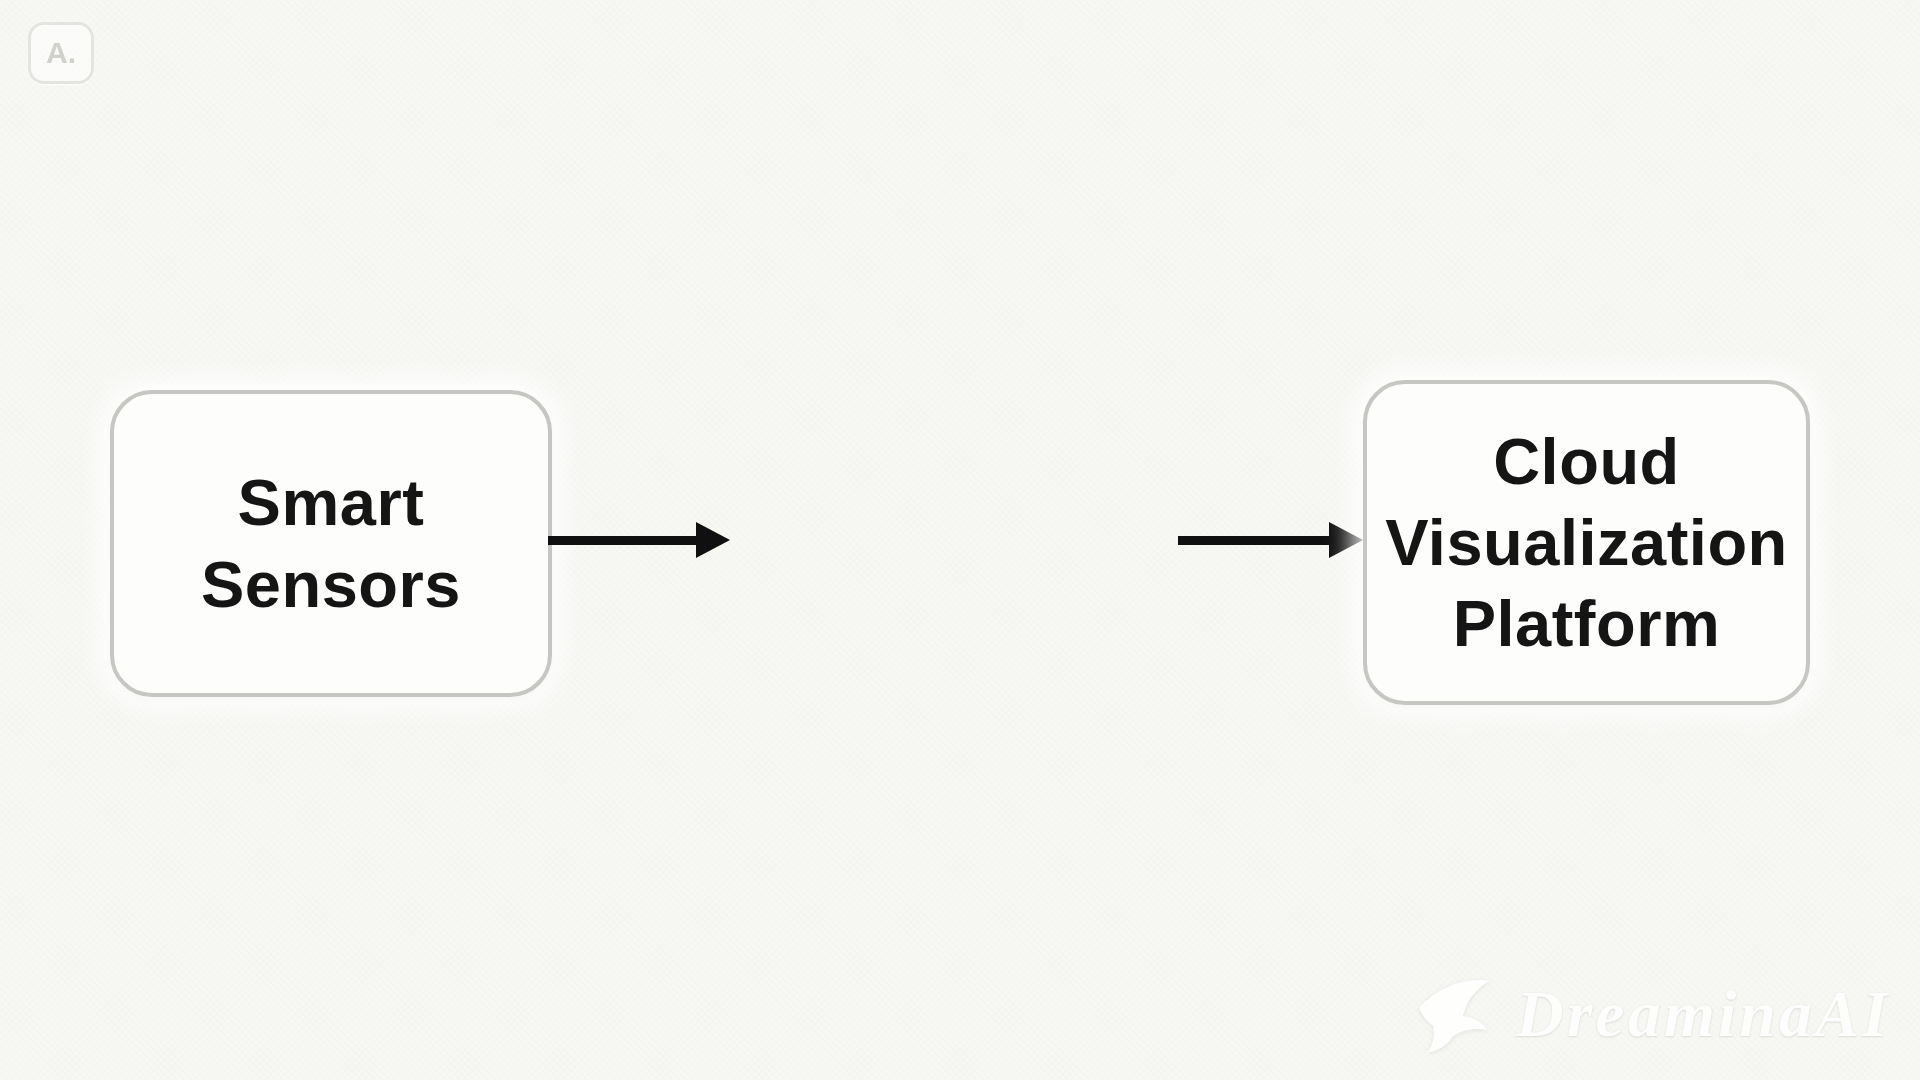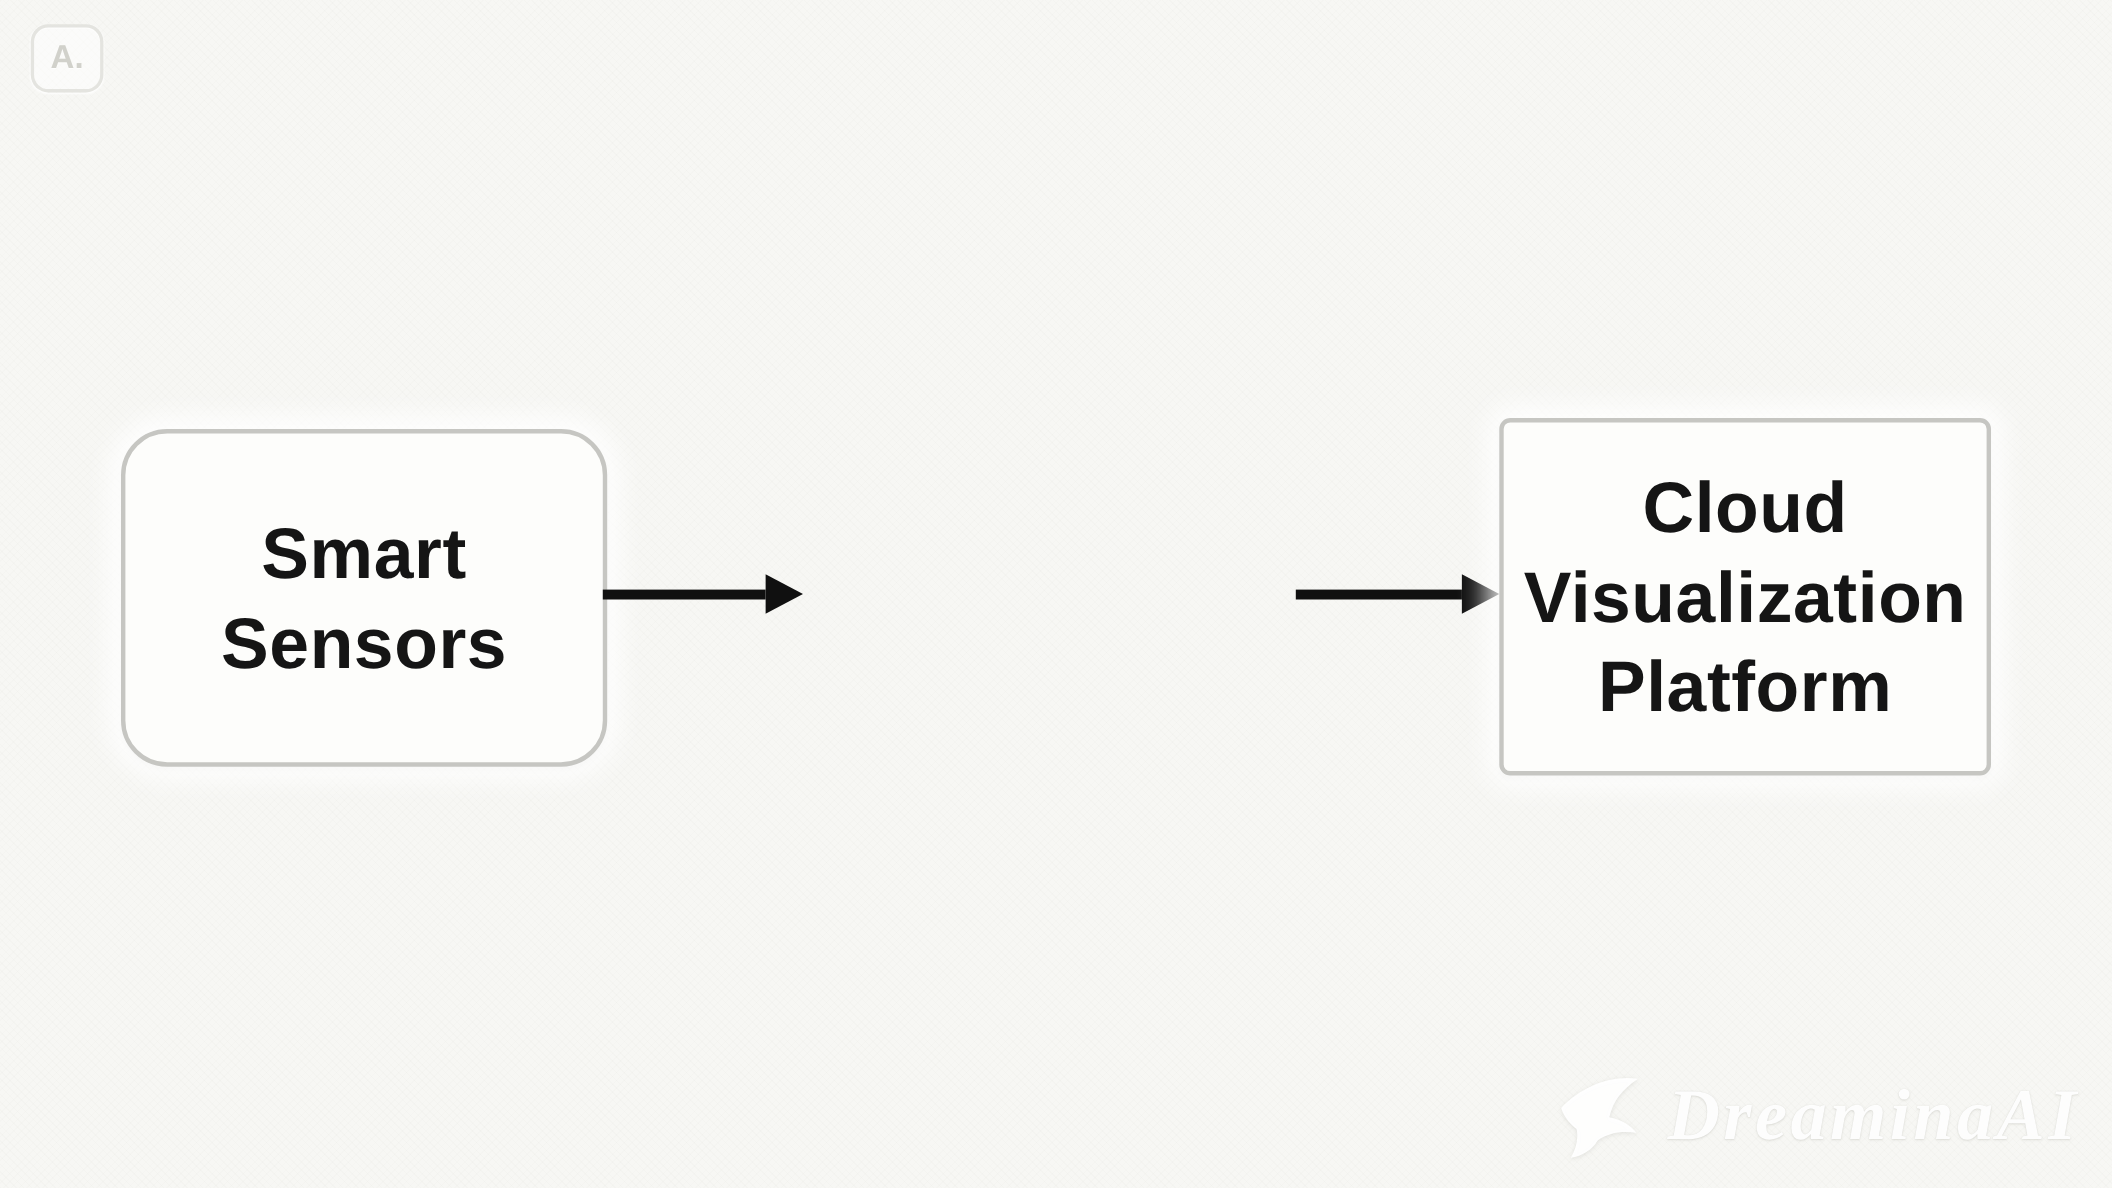--- a/index.html
+++ b/index.html
@@ -60,21 +60,21 @@
     font-size: 65px;
     line-height: 1.25;
     color: #151515;
     text-align: center;
     white-space: pre-line;
     letter-spacing: 0.5px;
   }
 
   #node-smart-sensors { left: 110px; top: 390px; width: 442px; height: 307px; }
   #node-edge-gateway { left: 730px; top: 385px; width: 447px; height: 317px; }
-  #node-cloud-visualization-platform { left: 1363px; top: 380px; width: 447px; height: 325px; border-radius: 10px; }
+  #node-cloud-visualization-platform { left: 1363px; top: 380px; width: 447px; height: 325px; }
 
   
   .arrow {
     position: absolute;
     height: 36px;
     display: flex;
     align-items: center;
   }
   .arrow-shaft {
     flex: 1;

